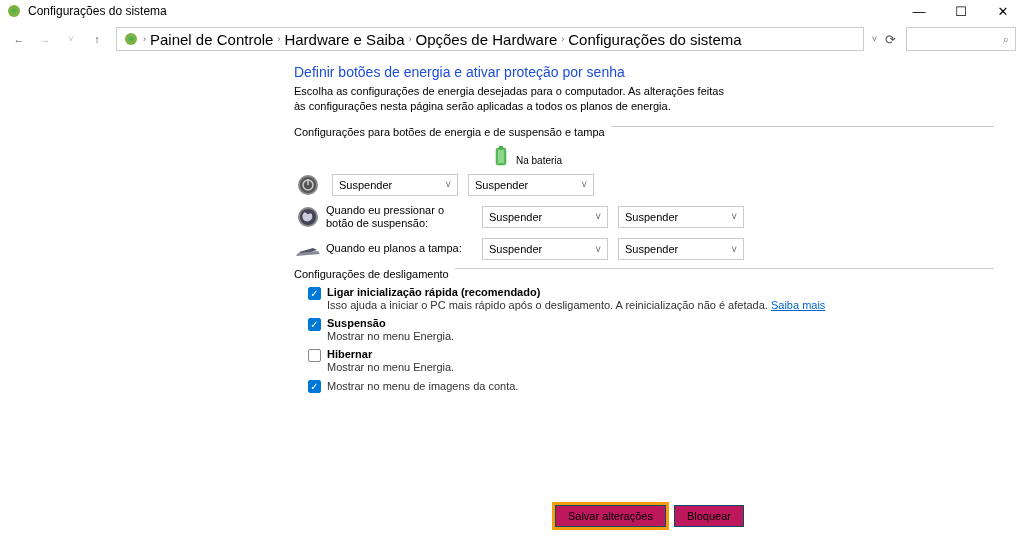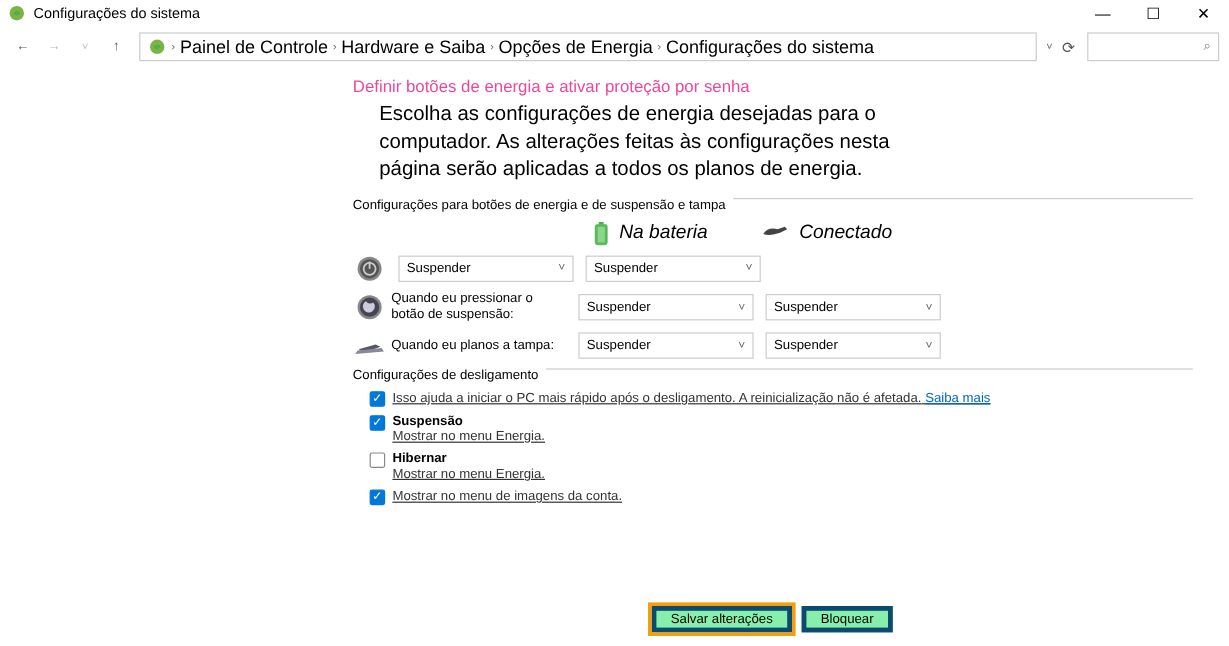--- a/index.html
+++ b/index.html
@@ -17,49 +17,49 @@
 .nav-btn { width: 22px; height: 22px; display: flex; align-items: center; justify-content: center; color: #555; }
 .nav-btn.disabled { color: #bbb; }
 .addressbar { flex: 1; display: flex; align-items: center; height: 24px; border: 1px solid #ccc; margin-left: 4px; padding: 0 6px; gap: 4px; }
 .addressbar .seg { font-size: 15px; }
 .addressbar .sep { color: #666; font-size: 9px; }
 .addr-tools { display: flex; align-items: center; gap: 8px; margin-left: 4px; }
 .searchbox { width: 110px; height: 24px; border: 1px solid #ccc; display: flex; align-items: center; justify-content: flex-end; padding: 0 6px; margin-left: 6px; }
 
 
 .content { position: absolute; left: 0; right: 0; top: 60px; bottom: 44px; padding-left: 294px; padding-right: 30px; }
-.heading { color: #ec4899; font-size: 14px; margin-top: 4px; }
-.subtext { font-size: 17px; color: #000; margin-top: 4px; max-width: 440px; line-height: 1.35; margin-left: 22px; }
+.heading { color: #1d4ed8; font-size: 14px; margin-top: 4px; }
+.subtext { font-size: 11px; color: #000; margin-top: 4px; max-width: 440px; line-height: 1.35; }
 
 .group { margin-top: 12px; }
 .group-title { font-size: 11px; color: #000; display: flex; align-items: flex-start; }
 .group-title .line { flex: 1; height: 1px; background: #ccc; margin-left: 6px; }
 
 .colhead { display: flex; margin-top: 8px; margin-left: 200px; gap: 10px; }
-.colhead .col { width: 130px; display: flex; align-items: flex-start; gap: 8px; font-size: 16px; font-style: italic; }
+.colhead .col { width: 130px; display: flex; align-items: flex-end; gap: 8px; font-size: 10px; }
 
 .settingrow { display: flex; align-items: center; margin-top: 8px; }
 .settingrow .iconwrap { width: 28px; display: flex; justify-content: center; }
 .settingrow .label { width: 150px; font-size: 11px; padding-left: 4px; line-height: 1.2; }
-.settingrow .sel { width: 146px; height: 22px; border: 1px solid #ccc; display: flex; align-items: center; justify-content: space-between; padding: 0 6px; font-size: 11px; margin-left: 10px; }
+.settingrow .sel { width: 126px; height: 22px; border: 1px solid #ccc; display: flex; align-items: center; justify-content: space-between; padding: 0 6px; font-size: 11px; margin-left: 10px; }
 .settingrow .sel .chev { color: #666; font-size: 10px; }
 
 .shutdown { margin-top: 8px; }
 .checkrow { display: flex; align-items: flex-start; margin-top: 6px; margin-left: 14px; }
 .checkbox { width: 13px; height: 13px; border: 1px solid #888; border-radius: 2px; display: flex; align-items: center; justify-content: center; flex-shrink: 0; margin-top: 1px; }
 .checkbox.checked { background: #0078d7; border-color: #0078d7; }
 .checkbox.checked::after { content: "✓"; color: #fff; font-size: 10px; line-height: 1; }
 .checklabel { margin-left: 6px; }
 .checklabel .main { font-size: 11px; font-weight: bold; }
-.checklabel .desc { font-size: 11px; color: #333; margin-top: 1px; text-decoration: underline; }
+.checklabel .desc { font-size: 11px; color: #333; margin-top: 1px; }
 .checklabel .desc a { color: #0066cc; text-decoration: underline; }
 
 
 .footer { position: absolute; left: 0; right: 0; bottom: 0; height: 44px; display: flex; align-items: center; justify-content: flex-end; padding-right: 280px; }
-.btn { height: 22px; padding: 0 12px; border: 4px solid #0c4a6e; background: #86efac; font-size: 11px; display: flex; align-items: center; margin-left: 8px; }
+.btn { height: 22px; padding: 0 12px; border: 1px solid #0c4a6e; background: #be185d; font-size: 11px; display: flex; align-items: center; margin-left: 8px; }
 .btn.highlight { outline: 3px solid #f59e0b; }
 
 svg { display: block; }
 </style>
 </head>
 <body>
 
 <div class="titlebar">
   <span class="app-icon">
     <svg width="16" height="16" viewBox="0 0 16 16">
@@ -87,21 +87,21 @@
       <svg width="16" height="16" viewBox="0 0 16 16">
           <circle cx="8" cy="8" r="6" fill="#7cb342"></circle>
           <path d="M5 8 Q8 4 11 8 Q8 12 5 8" fill="#4caf50"></path>
         </svg>
     </span>
     <span class="sep">›</span>
     <span class="seg">Painel de Controle</span>
     <span class="sep">›</span>
     <span class="seg">Hardware e Saiba</span>
     <span class="sep">›</span>
-    <span class="seg">Opções de Energia</span>
+    <span class="seg">Opções de Hardware</span>
     <span class="sep">›</span>
     <span class="seg">Configurações do sistema</span>
   </div>
   <div class="addr-tools">
     <span style="font-size:9px;color:#666">˅</span>
     <span style="font-size:13px;color:#555">⟳</span>
   </div>
   <div class="searchbox">
     <span style="color:#888">⌕</span>
   </div>
@@ -121,28 +121,20 @@
       <div class="col">
         <span>
           <svg width="14" height="20" viewBox="0 0 14 20">
               <rect x="5" y="0" width="4" height="2" fill="#5a5"></rect>
               <rect x="2" y="2" width="10" height="17" rx="2" fill="#5cb85c" stroke="#3a3" stroke-width="0.5"></rect>
               <rect x="4" y="4" width="6" height="13" fill="#8dd48d"></rect>
             </svg>
         </span>
         <span>Na bateria</span>
       </div>
-      <div class="col">
-        <span>
-          <svg width="24" height="14" viewBox="0 0 24 14">
-              <path d="M2 10 Q6 4 14 6 L20 4 L22 6 L16 9 Q8 12 2 10" fill="#444"></path>
-            </svg>
-        </span>
-        <span>Conectado</span>
-      </div>
     </div>
 
     <div class="settingrow">
       <span class="iconwrap">
         <svg width="22" height="22" viewBox="0 0 22 22">
             <circle cx="11" cy="11" r="10" fill="#888"></circle>
             <circle cx="11" cy="11" r="8" fill="#555"></circle>
             <circle cx="11" cy="11" r="5" fill="none" stroke="#ccc" stroke-width="1.5"></circle>
             <line x1="11" y1="5" x2="11" y2="11" stroke="#ccc" stroke-width="1.5"></line>
           </svg>
@@ -197,20 +189,21 @@
 
   <div class="shutdown">
     <div class="group-title">
       <span>Configurações de desligamento</span>
         <span class="line"></span>
     </div>
 
     <div class="checkrow">
       <div class="checkbox checked"></div>
       <div class="checklabel">
+        <div class="main">Ligar inicialização rápida (recomendado)</div>
         <div class="desc"><span>Isso ajuda a iniciar o PC mais rápido após o desligamento. A reinicialização não é afetada.</span> <a href="#">Saiba mais</a></div>
       </div>
     </div>
 
     <div class="checkrow">
       <div class="checkbox checked"></div>
       <div class="checklabel">
         <div class="main">Suspensão</div>
         <div class="desc">Mostrar no menu Energia.</div>
       </div>

